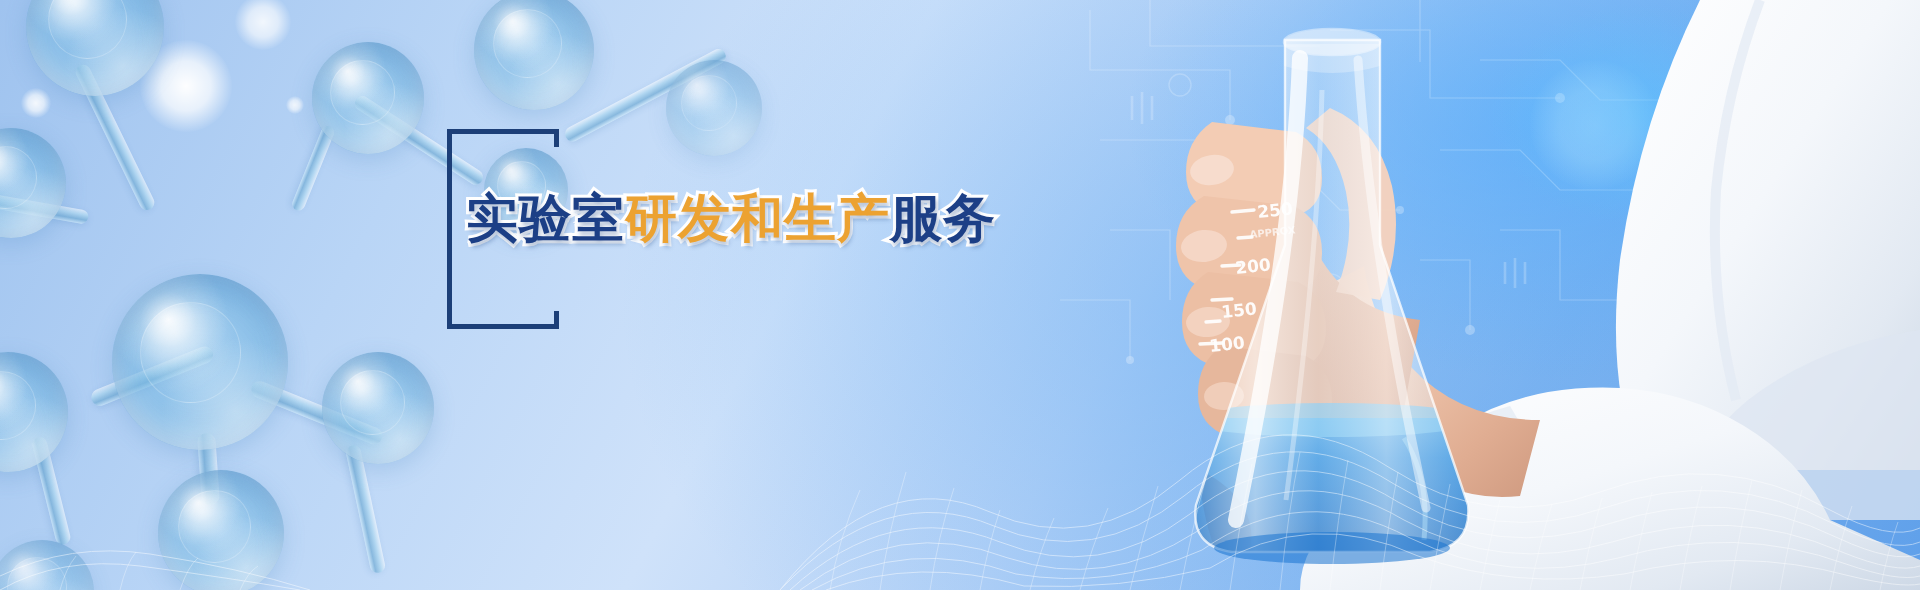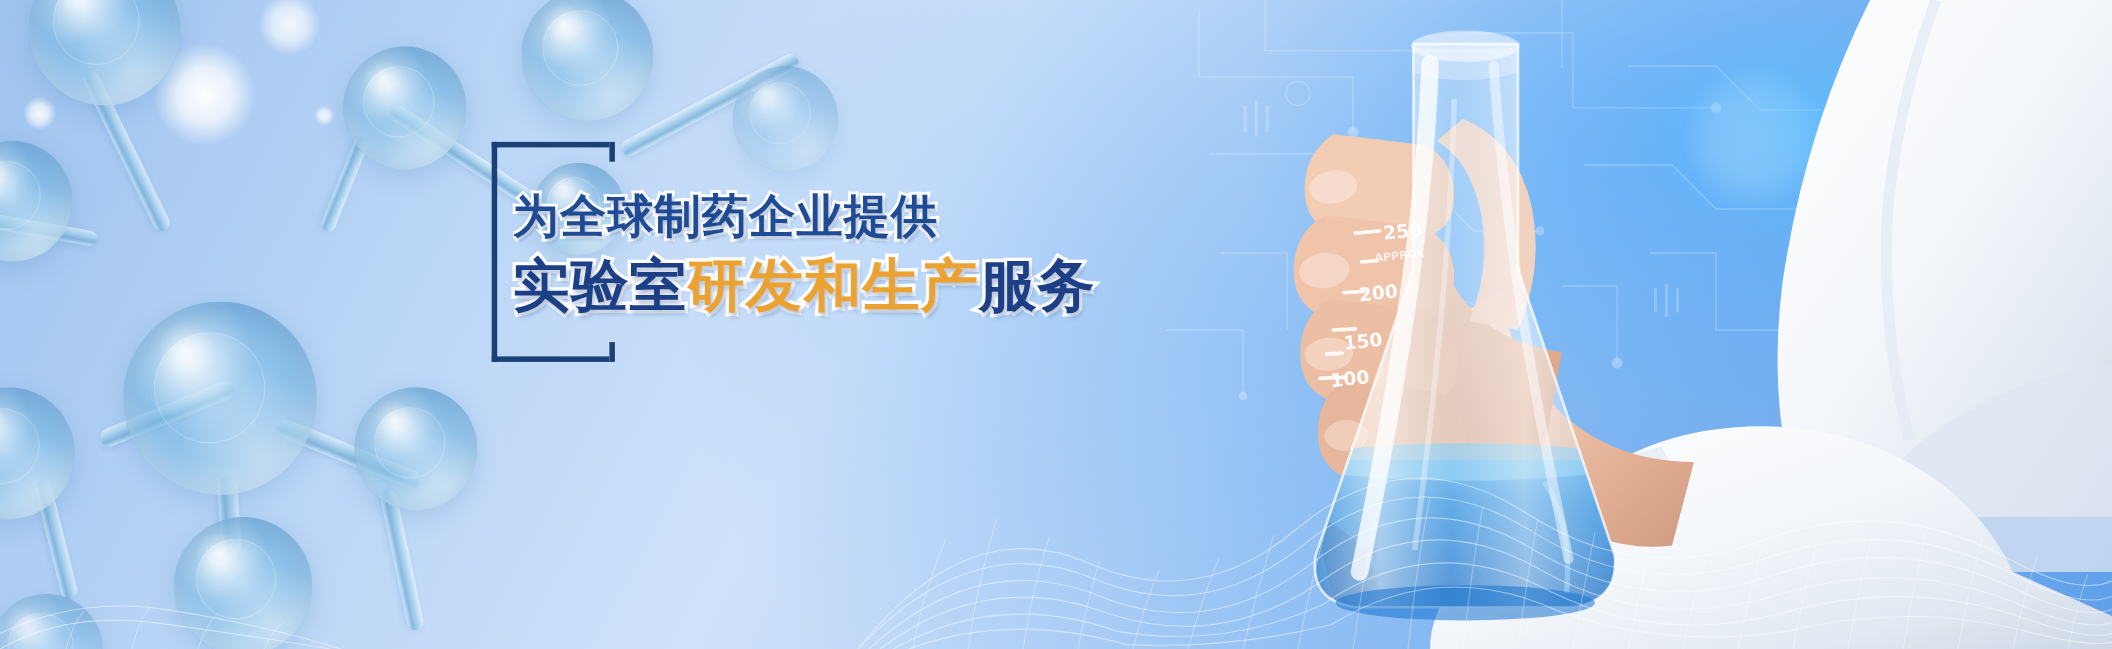--- a/index.html
+++ b/index.html
@@ -331,19 +331,18 @@
       <path d="M240 230 Q248 212 258 206"></path>
     </g>
   </svg>
 
   <div class="bracket">
     <div class="tip-t"></div>
     <div class="tip-b"></div>
   </div>
 
   <div class="headline">
-    <div class="line1">为全球制药企业提供</div>
     <div class="line2">
       <span class="blue">实验室</span><span class="gold">研发和生产</span><span class="blue">服务</span>
     </div>
   </div>
 
 </div>
 
 </body></html>

